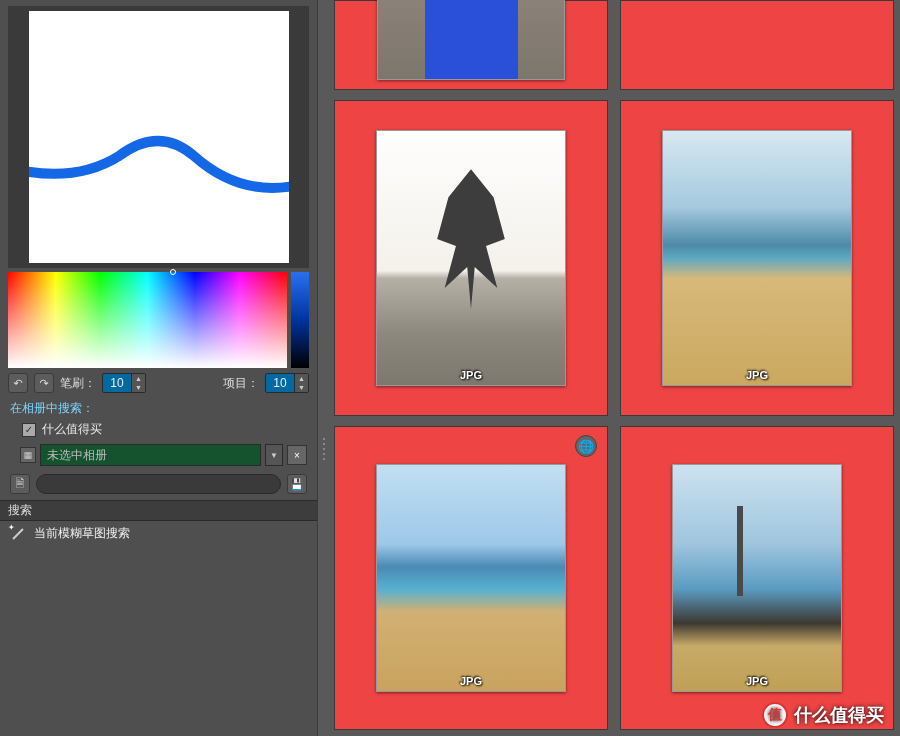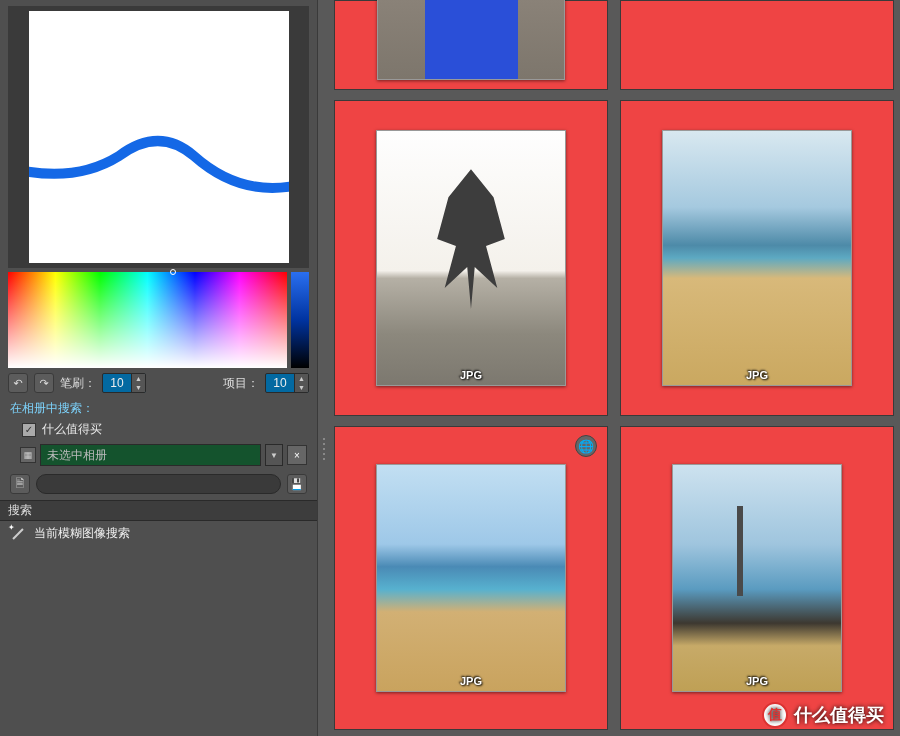--- a/index.html
+++ b/index.html
@@ -226,21 +226,21 @@
 
   <div class="search-row">
     <div class="icon-btn">🗎</div>
     <div class="search-input"></div>
     <div class="icon-btn">💾</div>
   </div>
 
   <div class="panel-header">搜索</div>
   <div class="list-item">
     <div class="wand-icon"></div>
-    <span>当前模糊图像搜索</span>
+    <span>当前模糊草图搜索</span>
   </div>
 </div>
 
 <div class="drag-handle">
   <span></span>
     <span></span>
     <span></span>
     <span></span>
     <span></span>
 </div>

